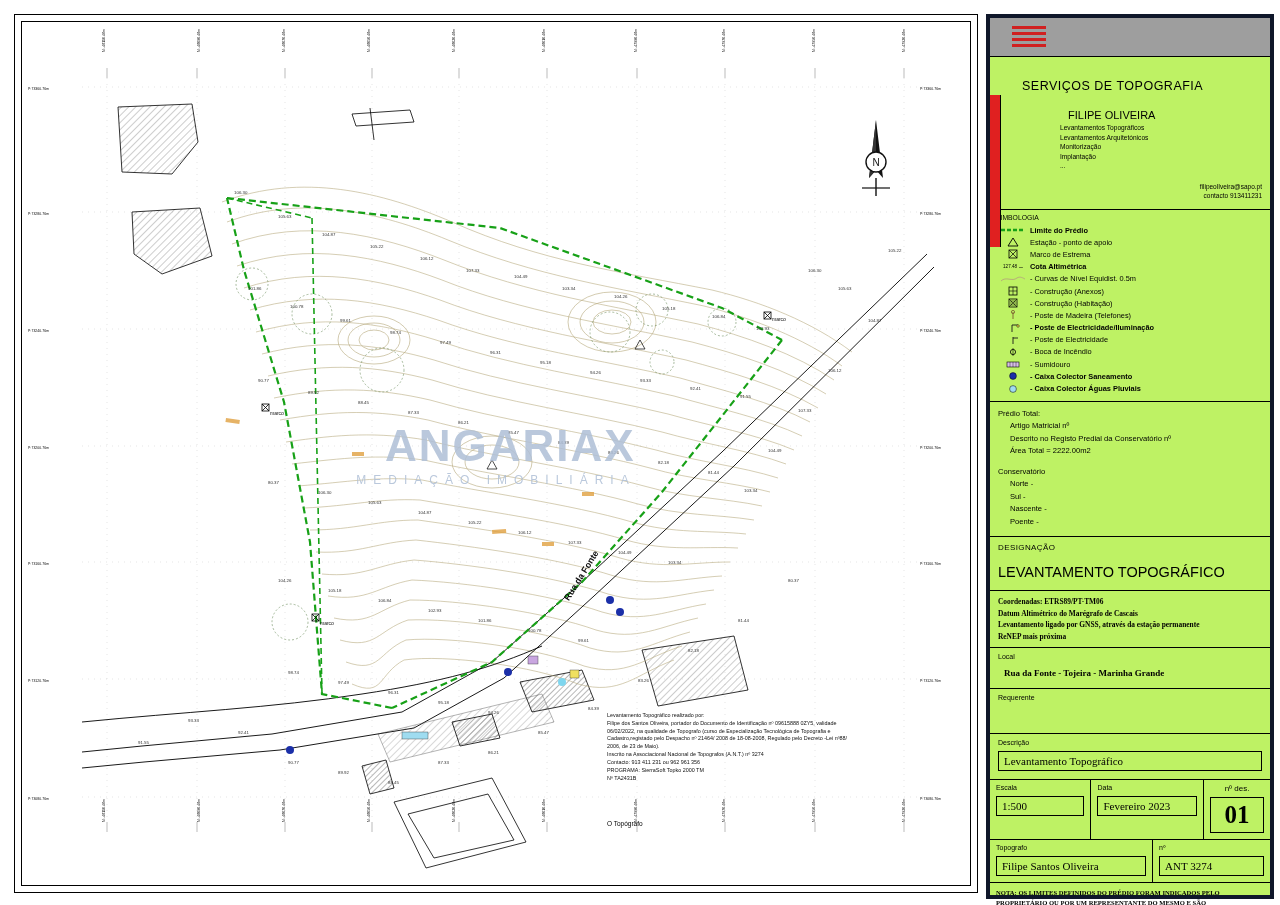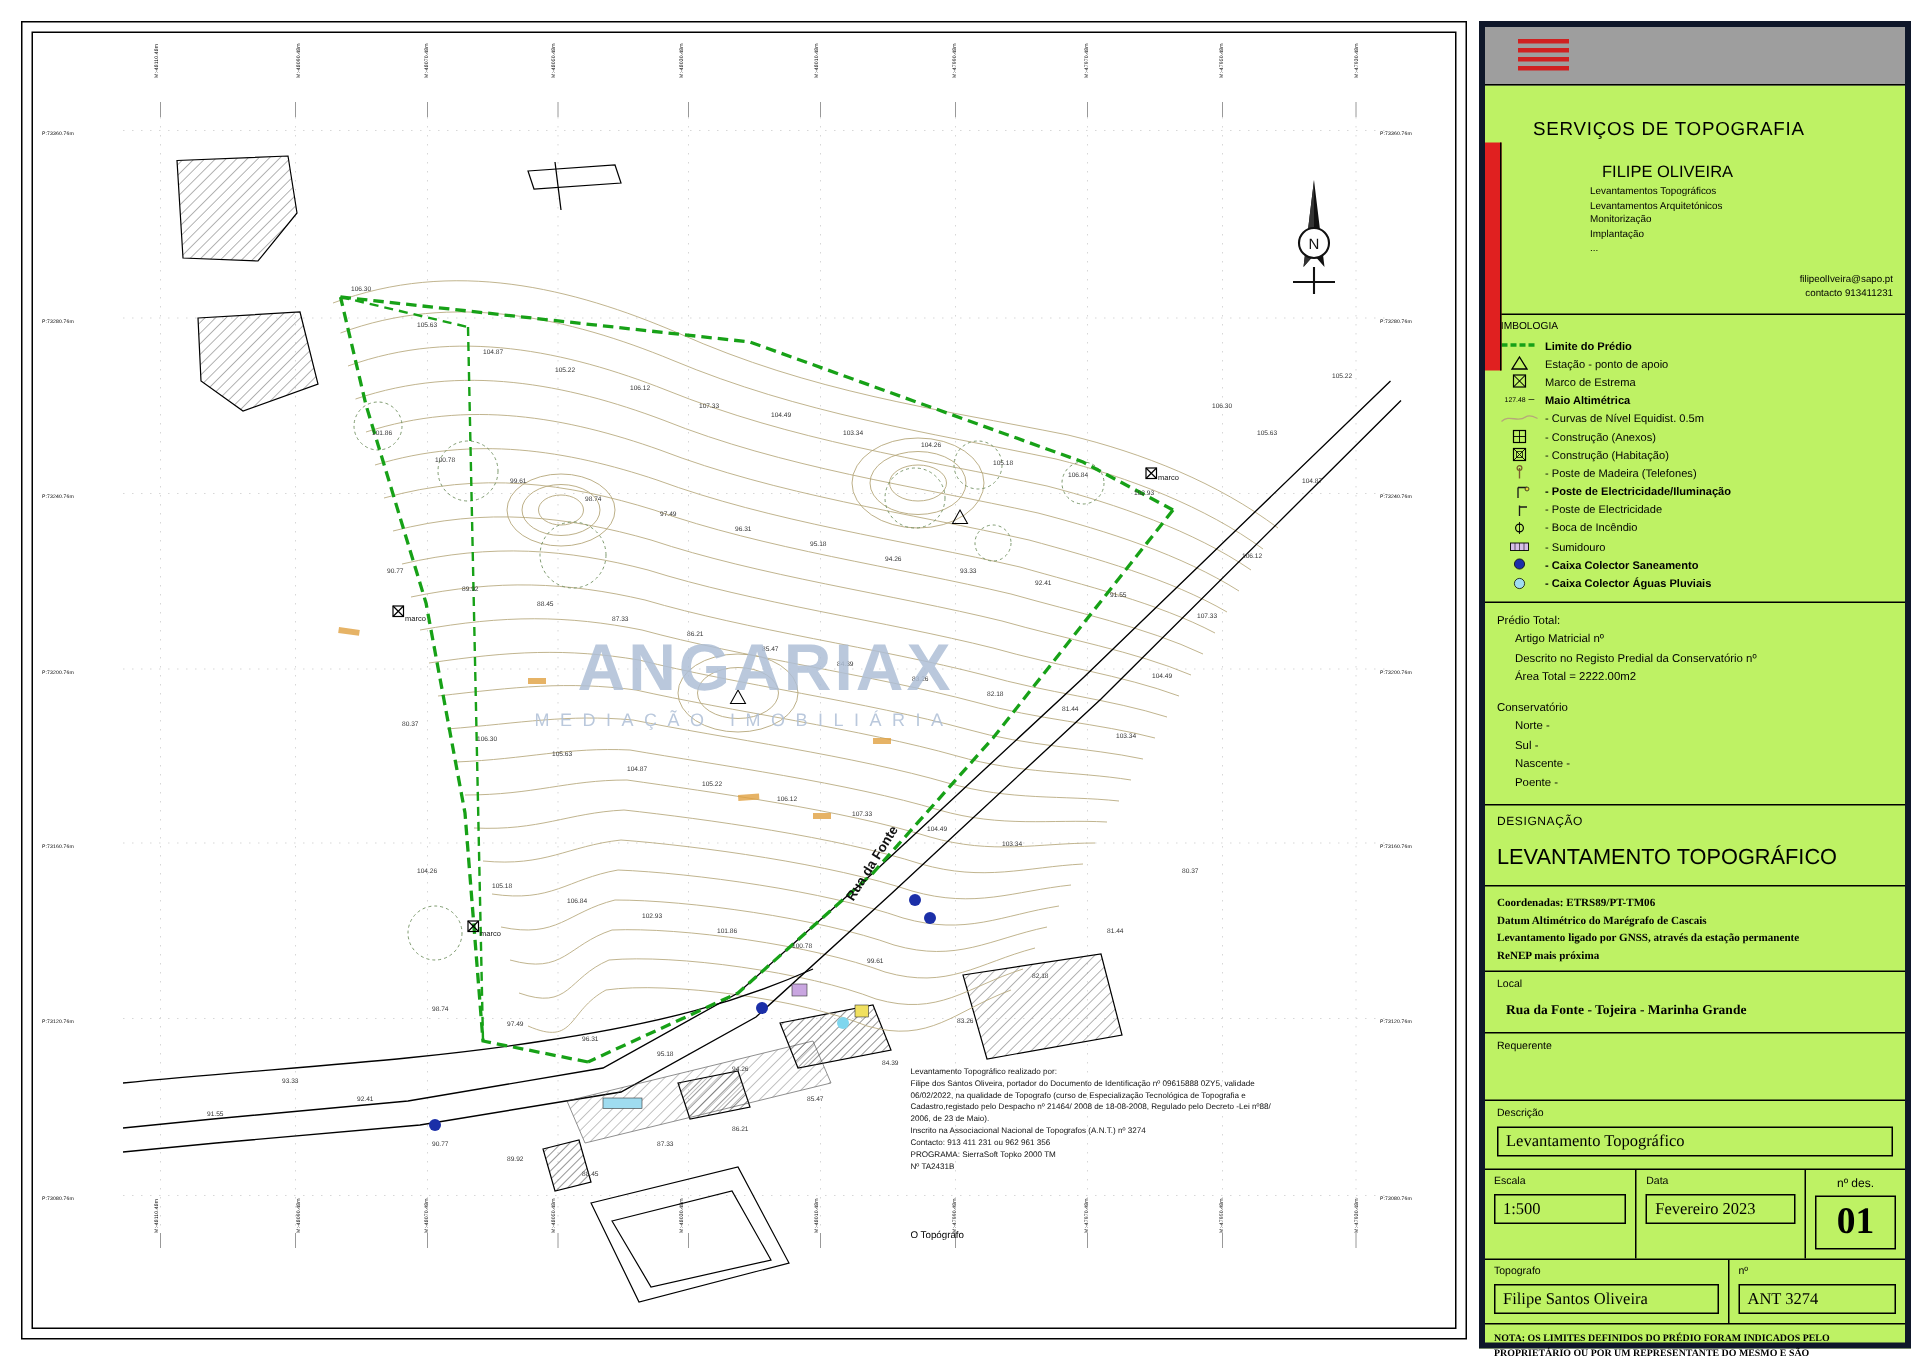--- a/index.html
+++ b/index.html
@@ -484,21 +484,21 @@
             </svg>
         </span>
         <span class="sym-txt">Marco de Estrema</span>
       </div>
 
       <div class="sym-row bold">
         <span class="sym-ico">
           <span style="font-size:4.6px;">127.48</span>
           <span style="font-size:7px;">&nbsp;–</span>
         </span>
-        <span class="sym-txt">Maio Altimétrica</span>
+        <span class="sym-txt">Cota Altimétrica</span>
       </div>
 
       <div class="sym-row">
         <span class="sym-ico">
           <svg width="26" height="8">
               <path d="M1,6 C6,1 12,7 17,3 C20,1 23,3 25,4" fill="none" stroke="#b6a77a" stroke-width="0.9"></path>
             </svg>
         </span>
         <span class="sym-txt">- Curvas de Nível Equidist. 0.5m</span>
       </div>

